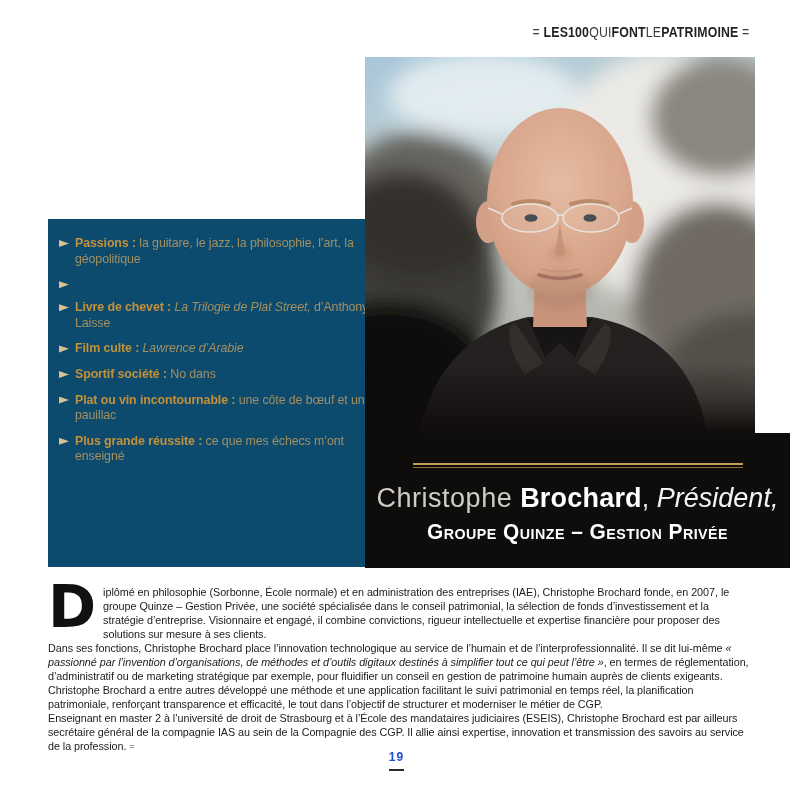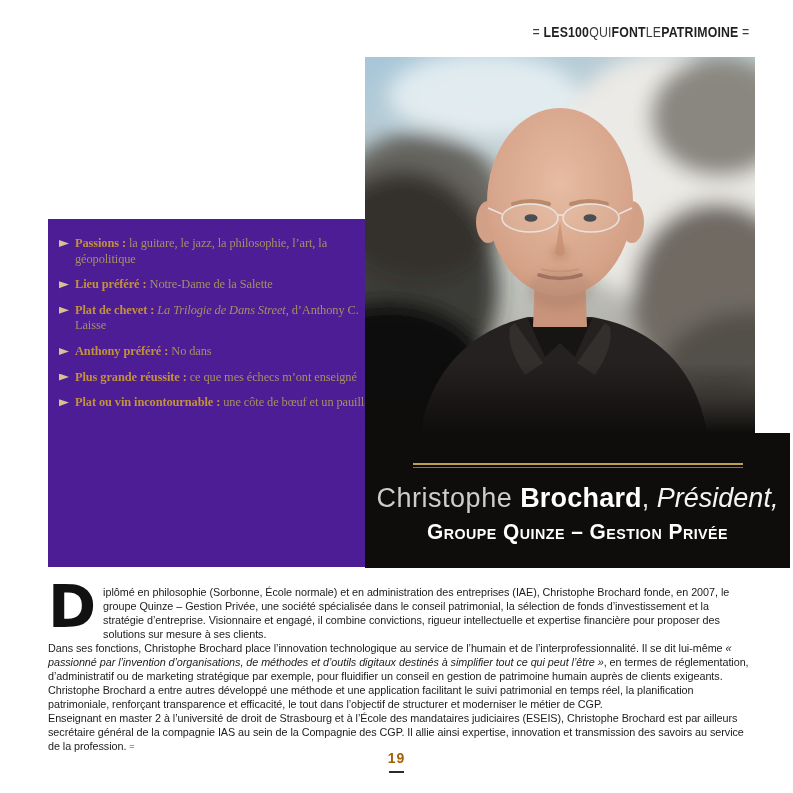--- a/index.html
+++ b/index.html
@@ -14,23 +14,22 @@
     position:absolute;top:24px;right:44px;
     font-size:14px;color:#231f20;white-space:nowrap;
     transform:scaleX(0.88);transform-origin:right center;
     letter-spacing:0.2px;
   }
   .brand .seg-b{font-weight:700;}
   .brand .seg-r{font-weight:400;color:#3c3c3c;}
   
   .facts{
     position:absolute;left:48px;top:219px;width:353px;height:348px;
-    background:#4c1d95;box-sizing:border-box;
+    background:#0c4a6e;box-sizing:border-box;
     padding:17px 12px 10px 11px;
-    font-family:Liberation Serif, serif;
   }
   .facts ul{list-style:none;margin:0;padding:0;}
   .facts li{display:flex;align-items:flex-start;margin-bottom:10px;}
   .flag{
     flex:0 0 auto;width:10px;height:9px;margin:4px 6px 0 0;
     background:#d9c193;
     clip-path:polygon(0 0,100% 38%,0 78%);
   }
   .fact-text{
     font-size:12.4px;line-height:15.6px;color:#a39062;
@@ -78,53 +77,56 @@
     font-size:58px;line-height:42px;font-weight:800;
     margin:1px 7px 0 0;color:#111111;
     font-family:"DejaVu Sans", sans-serif;
   }
   .bio .q{font-style:italic;}
   .endmark{color:#9a9a9a;font-weight:700;font-size:9px;letter-spacing:-1px;}
   
   .folio{
     position:absolute;left:0;right:0;top:750px;text-align:center;
   }
-  .folio .num{font-weight:700;font-size:14px;color:#a16207;letter-spacing:1px;}
+  .folio .num{font-weight:700;font-size:12px;color:#1d4ed8;letter-spacing:1px;}
   .folio .rule{width:15px;height:0;border-top:2px solid #2a2a2a;margin:5px auto 0;}
 </style>
 </head>
 <body>
 
 <div class="brand"><span class="seg-r">= </span><span class="seg-b">LES100</span><span class="seg-r">QUI</span><span class="seg-b">FONT</span><span class="seg-r">LE</span><span class="seg-b">PATRIMOINE</span><span class="seg-r"> =</span></div>
 
 <div class="facts">
   <ul>
     <li>
         <span class="flag"></span>
         <span class="fact-text"><span class="lbl">Passions : </span><span class="val-i"></span><span class="val">la guitare, le jazz, la philosophie, l’art, la géopolitique</span></span>
       </li>
     <li>
         <span class="flag"></span>
-        <span class="fact-text"><span class="lbl">Lieu préféré : </span><span class="val-i"></span><span class="val">Notre-Dame de la Salette</span></span>
-      </li>
-    <li>
-        <span class="flag"></span>
-        <span class="fact-text"><span class="lbl">Plat de chevet : </span><span class="val-i">La Trilogie de Dans Street,</span><span class="val"> d’Anthony C. Laisse</span></span>
-      </li>
-    <li>
-        <span class="flag"></span>
-        <span class="fact-text"><span class="lbl">Anthony préféré : </span><span class="val-i"></span><span class="val">No dans</span></span>
+      </li>
+    <li>
+        <span class="flag"></span>
+        <span class="fact-text"><span class="lbl">Livre de chevet : </span><span class="val-i">La Trilogie de Plat Street,</span><span class="val"> d’Anthony C. Laisse</span></span>
+      </li>
+    <li>
+        <span class="flag"></span>
+        <span class="fact-text"><span class="lbl">Film culte : </span><span class="val-i">Lawrence d’Arabie</span><span class="val"></span></span>
+      </li>
+    <li>
+        <span class="flag"></span>
+        <span class="fact-text"><span class="lbl">Sportif société : </span><span class="val-i"></span><span class="val">No dans</span></span>
+      </li>
+    <li>
+        <span class="flag"></span>
+        <span class="fact-text"><span class="lbl">Plat ou vin incontournable : </span><span class="val-i"></span><span class="val">une côte de bœuf et un pauillac</span></span>
       </li>
     <li>
         <span class="flag"></span>
         <span class="fact-text"><span class="lbl">Plus grande réussite : </span><span class="val-i"></span><span class="val">ce que mes échecs m’ont enseigné</span></span>
-      </li>
-    <li>
-        <span class="flag"></span>
-        <span class="fact-text"><span class="lbl">Plat ou vin incontournable : </span><span class="val-i"></span><span class="val">une côte de bœuf et un pauillac</span></span>
       </li>
   </ul>
 </div>
 
 <div class="photo-card">
   <div class="photo">
     <svg width="390" height="376" viewBox="0 0 390 376" xmlns="http://www.w3.org/2000/svg">
       <defs>
         <linearGradient id="sky" x1="0" y1="0" x2="0.3" y2="1">
           <stop offset="0" stop-color="#a7c6d9"></stop>

